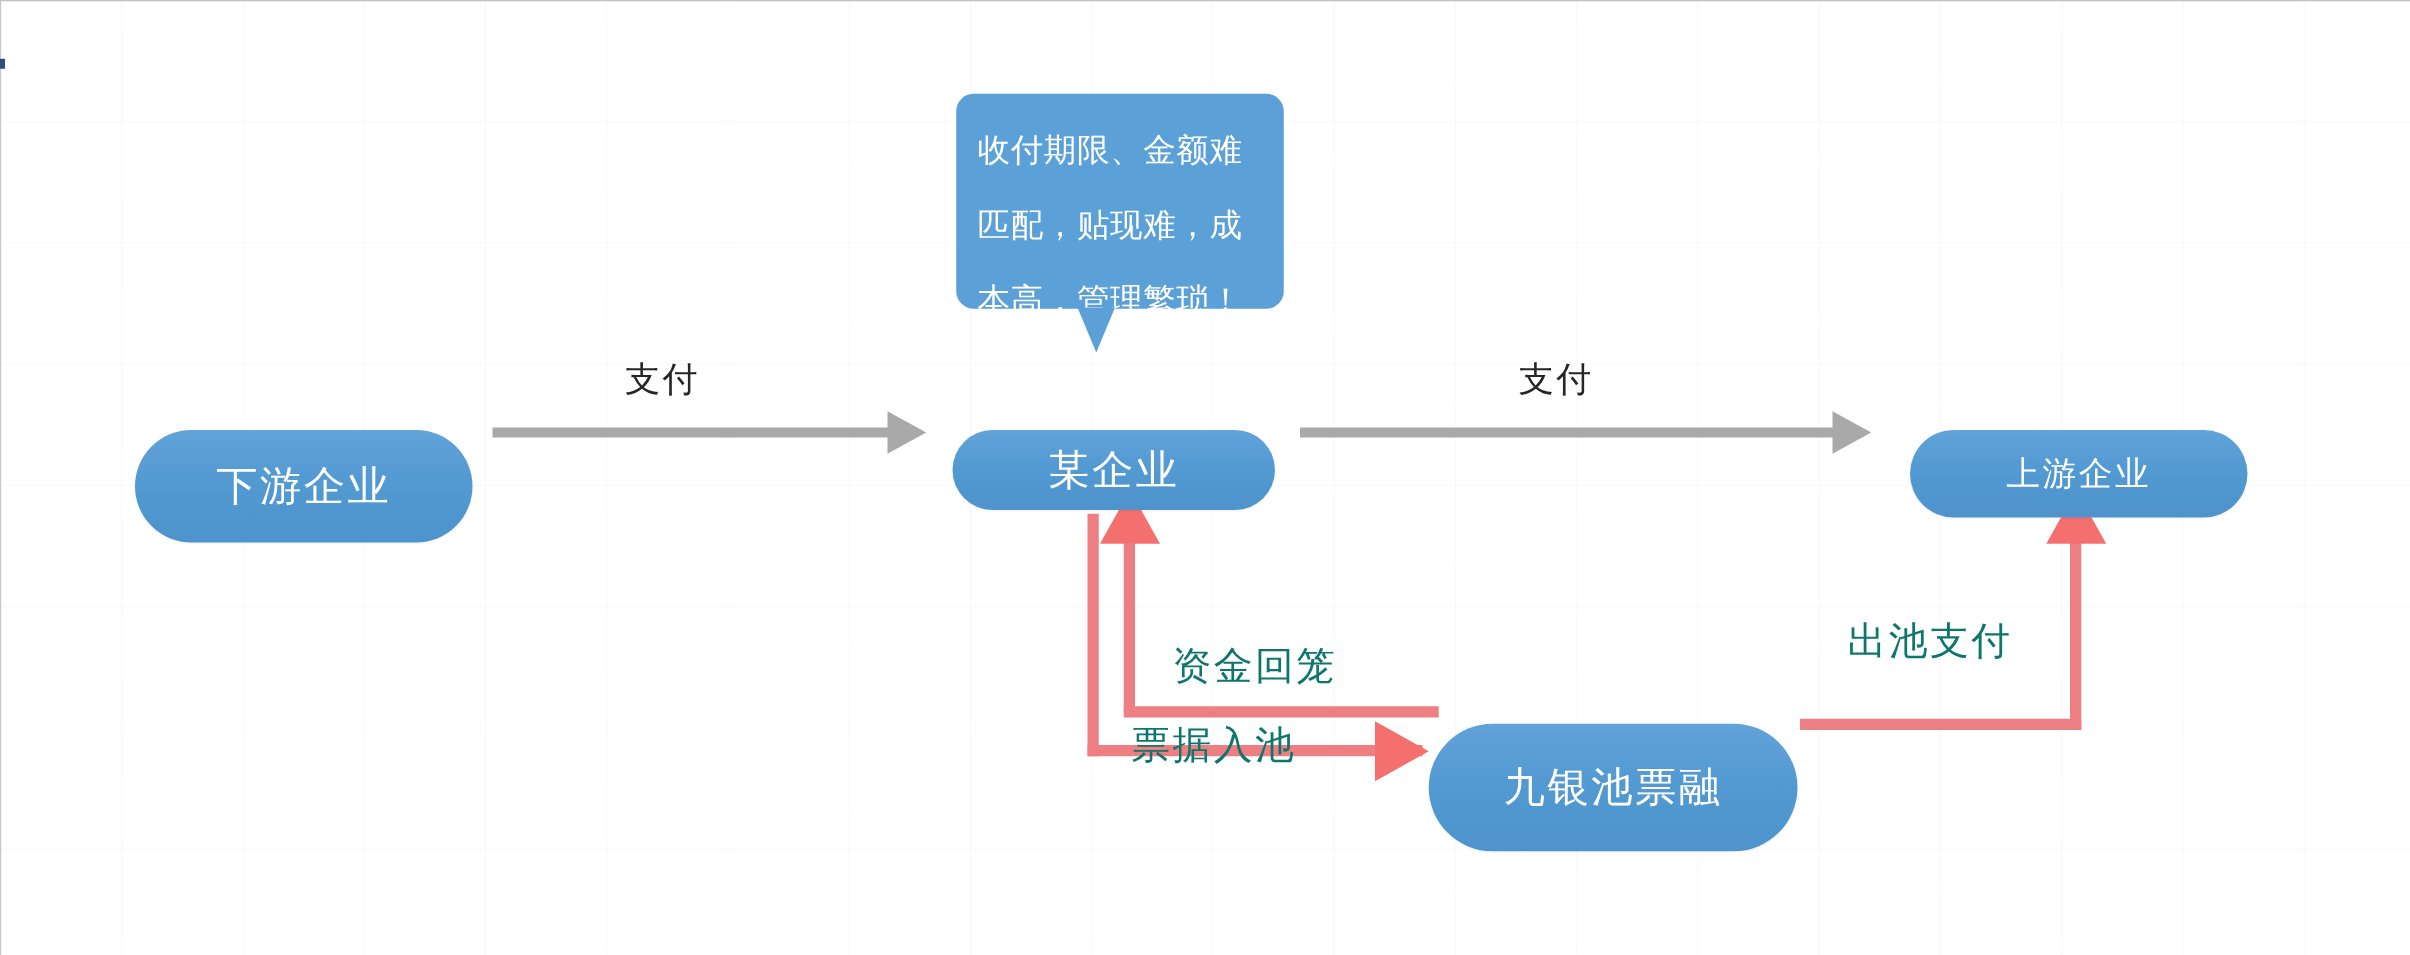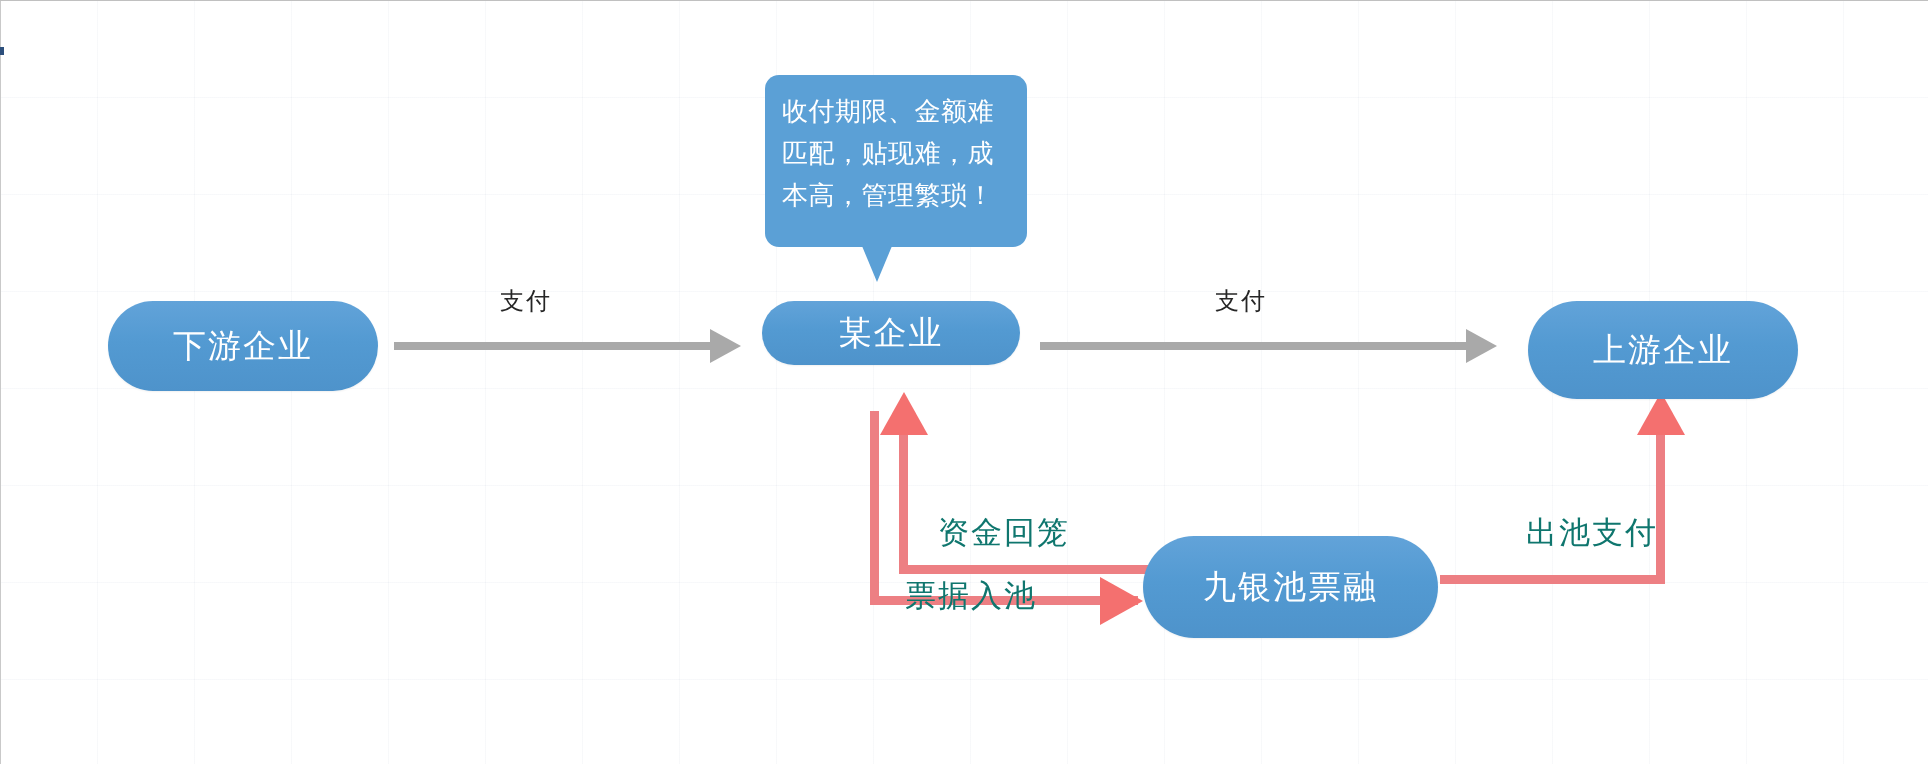--- a/index.html
+++ b/index.html
@@ -52,40 +52,41 @@
     position: absolute;
     background: linear-gradient(180deg, #62a3d9 0%, #539ad2 45%, #4e93cb 100%);
     border-radius: 999px;
     display: flex;
     align-items: center;
     justify-content: center;
     color: #ffffff;
     letter-spacing: 2px;
     box-shadow: 0 1px 2px rgba(0,0,0,0.06);
     user-select: none;
+    margin-top: 43px;
   }
   .node span { display: block; }
 
   #node-downstream { left: 108px;  top: 301px; width: 270px; height: 90px; font-size: 33px; }
   #node-company    { left: 762px;  top: 301px; width: 258px; height: 64px; font-size: 33px; }
-  #node-upstream   { left: 1528px; top: 301px; width: 270px; height: 98px; font-size: 33px; }
+  #node-upstream   { left: 1528px; top: 301px; width: 270px; height: 70px; font-size: 27px; }
   #node-pool       { left: 1143px; top: 536px; width: 295px; height: 102px; font-size: 33px; }
 
   
   #bubble {
     position: absolute;
     left: 765px;
     top: 75px;
     width: 262px;
     height: 172px;
     background: #5ba0d6;
     border-radius: 14px;
     color: #ffffff;
     font-size: 26px;
-    line-height: 42px;
+    line-height: 60px;
     box-sizing: border-box;
     padding: 15px 17px 0 17px;
     letter-spacing: 0.5px;
   }
   #bubble-tail {
     position: absolute;
     left: 862px;
     top: 246px;
     width: 0;
     height: 0;
@@ -109,21 +110,21 @@
     border-left: 31px solid #a9a9a9;
   }
   #gray-line-1 { left: 394px; top: 342px; width: 320px; }
   #gray-head-1 { left: 710px; top: 329px; }
   #gray-line-2 { left: 1040px; top: 342px; width: 430px; }
   #gray-head-2 { left: 1466px; top: 329px; }
 
   .gray-label {
     position: absolute;
     color: #262626;
-    font-size: 24px;
+    font-size: 28px;
     letter-spacing: 2px;
     white-space: nowrap;
   }
   #label-pay-1 { left: 500px;  top: 285px; }
   #label-pay-2 { left: 1215px; top: 285px; }
 
   
   .red-seg {
     position: absolute;
     background: #ed7f83;
@@ -162,21 +163,21 @@
 
   .red-label {
     position: absolute;
     color: #0f766e;
     font-size: 31px;
     letter-spacing: 2px;
     white-space: nowrap;
   }
   #label-recovery { left: 938px;  top: 512px; }
   #label-intopool { left: 905px;  top: 575px; }
-  #label-outpay   { left: 1478px; top: 512px; margin-left: 48px; }
+  #label-outpay   { left: 1478px; top: 492px; }
 </style>
 </head>
 <body>
 
 <div id="canvas">
 
   <div id="bg-grid"></div>
   <div id="page-border-left"></div>
   <div id="page-border-top"></div>
   <div id="edge-marker"></div>

